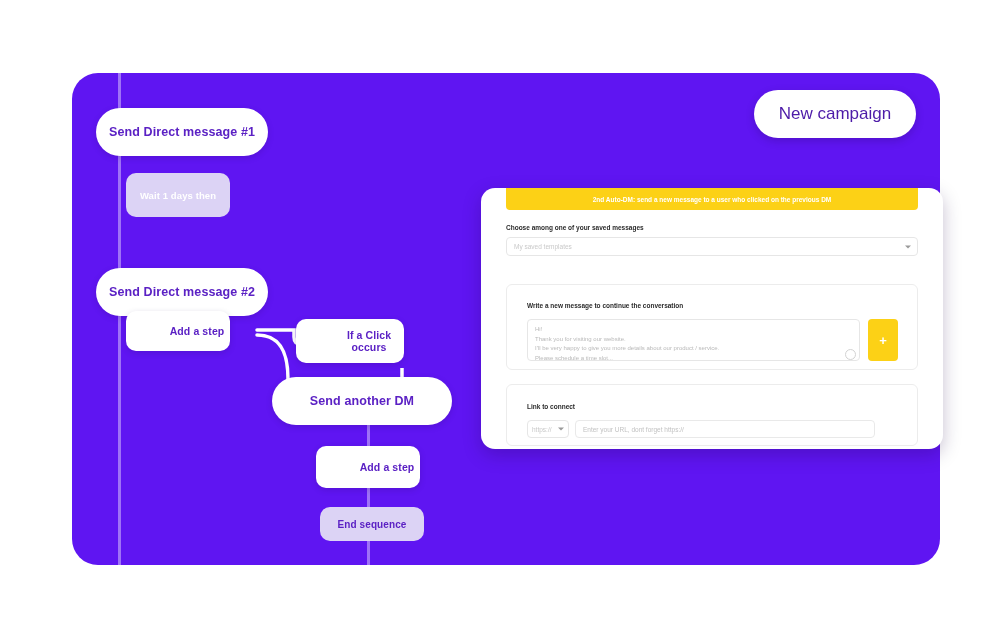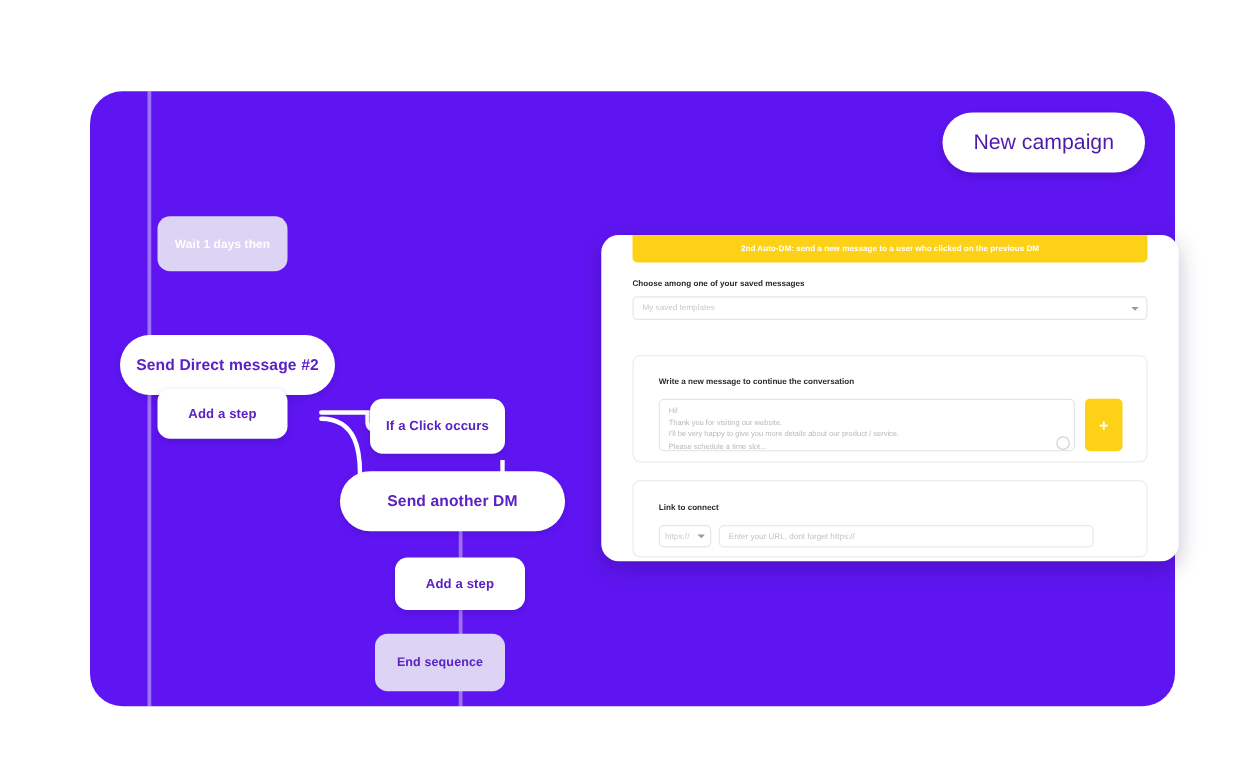--- a/index.html
+++ b/index.html
@@ -28,21 +28,21 @@
     position:absolute;
     display:flex;align-items:center;justify-content:center;
     color:#5B21C4;
     font-weight:bold;
     letter-spacing:.1px;
     text-align:center;
     box-sizing:border-box;
     z-index:5;
   }
   .node.pill{background:#ffffff;border-radius:26px;box-shadow:0 2px 6px rgba(40,0,90,.18);}
-  .node.rect{background:#ffffff;border-radius:10px;box-shadow:0 2px 6px rgba(40,0,90,.18);}
+  .node.rect{background:#ffffff;border-radius:10px;box-shadow:0 2px 6px rgba(40,0,90,.18);padding-left:38px;}
   .node.lav{background:#DCD3F5;border-radius:10px;}
 
   
   .wires{position:absolute;left:0;top:0;width:868px;height:492px;z-index:3;}
 
   
   .new-campaign{
     position:absolute;left:682px;top:17px;width:162px;height:48px;
     background:#ffffff;border-radius:24px;
     display:flex;align-items:center;justify-content:center;
@@ -119,20 +119,23 @@
     <svg class="wires" viewBox="0 0 868 492">
       <path d="M 185 257 L 222 257 L 222 264 Q 222 271 229 271 L 235 271" fill="none" stroke="#ffffff" stroke-width="3.5" stroke-linecap="round"></path>
       <path d="M 185 262 C 214 262 216 290 216 306 C 216 322 228 328 240 328" fill="none" stroke="#ffffff" stroke-width="3.5" stroke-linecap="round"></path>
       <path d="M 330 295 L 330 328" fill="none" stroke="#ffffff" stroke-width="3.5"></path>
     </svg>
 
     <div class="new-campaign">
       <span>New campaign</span>
     </div>
 
+    <div class="node pill" style="left:24px;top:35px;width:172px;height:48px;font-size:12.5px;">
+      <span>Send Direct message #1</span>
+    </div>
 
     <div class="node lav" style="left:54px;top:100px;width:104px;height:44px;font-size:9.5px;color:#ffffff;">
       <span>Wait 1 days then</span>
     </div>
 
     <div class="node pill" style="left:24px;top:170px;width:172px;height:48px;font-size:12.5px;margin-top:25px;">
       <span>Send Direct message #2</span>
     </div>
 
     <div class="node rect" style="left:54px;top:238px;width:104px;height:40px;font-size:10.5px;">
@@ -144,21 +147,21 @@
     </div>
 
     <div class="node pill" style="left:200px;top:304px;width:180px;height:48px;font-size:12.5px;">
       <span>Send another DM</span>
     </div>
 
     <div class="node rect" style="left:244px;top:373px;width:104px;height:42px;font-size:10.5px;">
       <span>Add a step</span>
     </div>
 
-    <div class="node lav" style="left:228px;top:434px;width:104px;height:46px;font-size:10px;">
+    <div class="node lav" style="left:248px;top:434px;width:104px;height:34px;font-size:10px;">
       <span>End sequence</span>
     </div>
 
   </div>
 
   <div class="card">
 
     <div class="banner">
       <span>2nd Auto-DM: send a new message to a user who clicked on the previous DM</span>
     </div>

